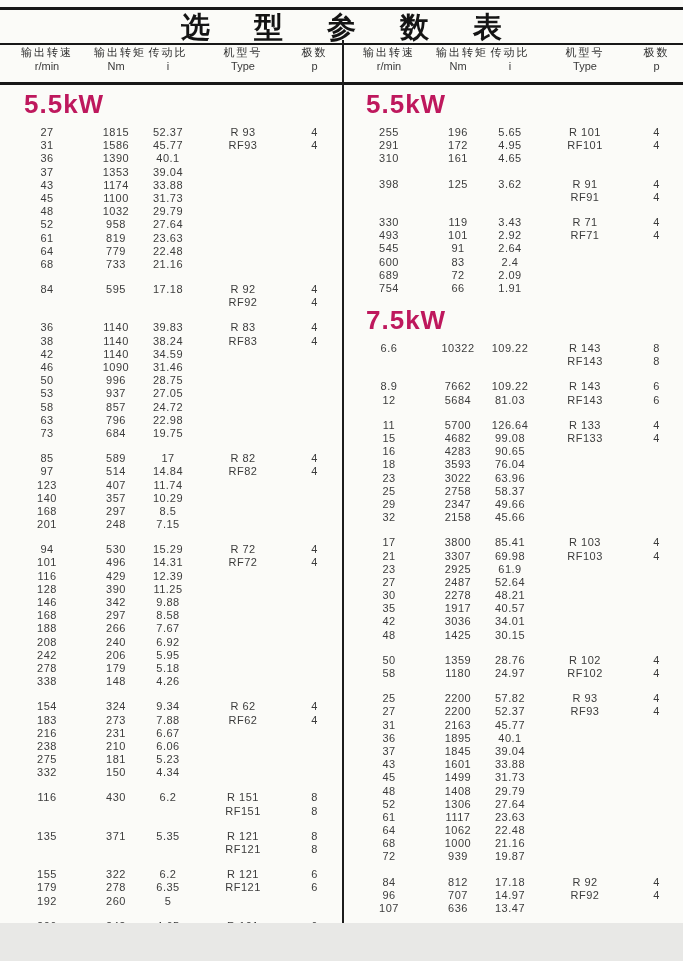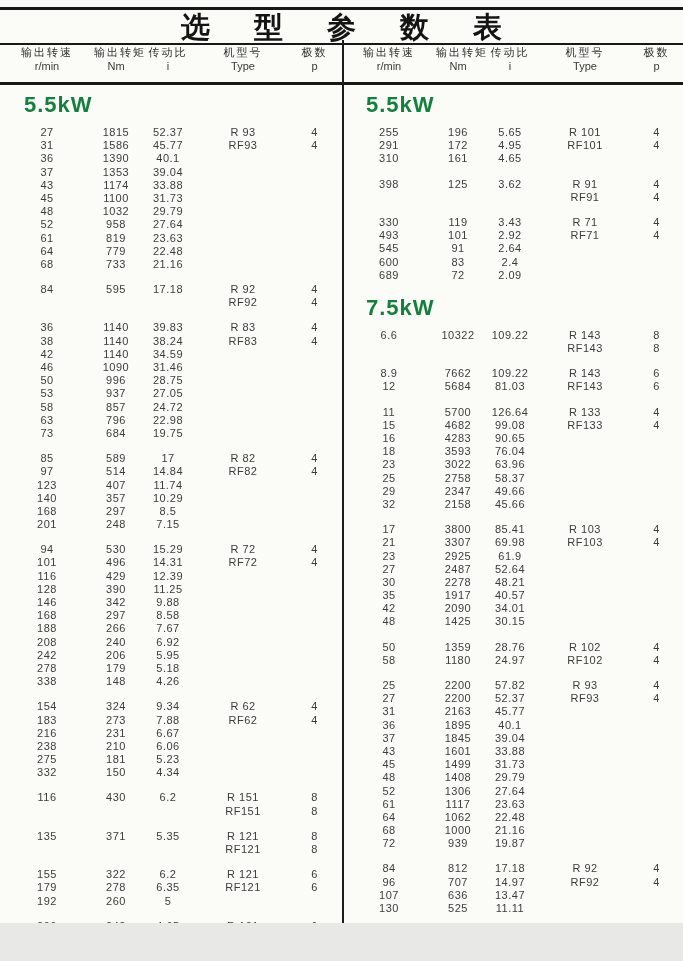--- a/index.html
+++ b/index.html
@@ -24,21 +24,21 @@
   .rule2 { height:2px; background:#181818; }
   .rule3 { height:3px; background:#181818; }
   .hdr-row { display:flex; height:37px; align-items:flex-start; }
   .half { width:342px; flex:0 0 342px; }
   .half.hdr { display:flex; }
   .hcell { text-align:center; font-size:11px; color:#2e2e2e; }
   .hzh { letter-spacing:2px; line-height:14px; white-space:nowrap; }
   .hunit { line-height:15px; color:#3a3a3a; }
   .body-row { display:flex; padding-top:2px; }
   .sec-heading {
-    font-size:22px; font-weight:bold; color:#15803d;
+    font-size:26px; font-weight:bold; color:#be185d;
     margin:4px 0 8px 24px; letter-spacing:1px; line-height:27px;
   }
   .sec-heading.gap { }
   .group { margin-bottom:12px; }
   .row { display:flex; height:13.2px; line-height:13.2px; font-size:11px; letter-spacing:0.5px; }
   .cell { text-align:center; white-space:pre; overflow:visible; }
   .c0 { width:94px; } .c1 { width:44px; } .c2 { width:60px; } .c3 { width:90px; } .c4 { width:53px; }
   .vdiv {
     position:absolute; left:342px; top:40px; bottom:0;
     width:2px; background:#1c1c1c;
@@ -571,20 +571,27 @@
             <span class="cell c3"></span>
             <span class="cell c4"></span>
           </div>
           <div class="row">
             <span class="cell c0">689</span>
             <span class="cell c1">72</span>
             <span class="cell c2">2.09</span>
             <span class="cell c3"></span>
             <span class="cell c4"></span>
           </div>
+          <div class="row">
+            <span class="cell c0">754</span>
+            <span class="cell c1">66</span>
+            <span class="cell c2">1.91</span>
+            <span class="cell c3"></span>
+            <span class="cell c4"></span>
+          </div>
         </div>
         <div class="sec-heading gap">7.5kW</div>
         <div class="group">
           <div class="row">
             <span class="cell c0">6.6</span>
             <span class="cell c1">10322</span>
             <span class="cell c2">109.22</span>
             <span class="cell c3">R 143</span>
             <span class="cell c4">8</span>
           </div>
@@ -708,21 +715,21 @@
           </div>
           <div class="row">
             <span class="cell c0">35</span>
             <span class="cell c1">1917</span>
             <span class="cell c2">40.57</span>
             <span class="cell c3"></span>
             <span class="cell c4"></span>
           </div>
           <div class="row">
             <span class="cell c0">42</span>
-            <span class="cell c1">2090</span>
+            <span class="cell c1">3036</span>
             <span class="cell c2">34.01</span>
             <span class="cell c3"></span>
             <span class="cell c4"></span>
           </div>
           <div class="row">
             <span class="cell c0">48</span>
             <span class="cell c1">1425</span>
             <span class="cell c2">30.15</span>
             <span class="cell c3"></span>
             <span class="cell c4"></span>
@@ -849,27 +856,20 @@
             <span class="cell c0">96</span>
             <span class="cell c1">707</span>
             <span class="cell c2">14.97</span>
             <span class="cell c3">RF92</span>
             <span class="cell c4">4</span>
           </div>
           <div class="row">
             <span class="cell c0">107</span>
             <span class="cell c1">636</span>
             <span class="cell c2">13.47</span>
-            <span class="cell c3"></span>
-            <span class="cell c4"></span>
-          </div>
-          <div class="row">
-            <span class="cell c0">130</span>
-            <span class="cell c1">525</span>
-            <span class="cell c2">11.11</span>
             <span class="cell c3"></span>
             <span class="cell c4"></span>
           </div>
         </div>
       </div>
   </div>
   <div class="vdiv"></div>
 </div>
 
 </body></html>

